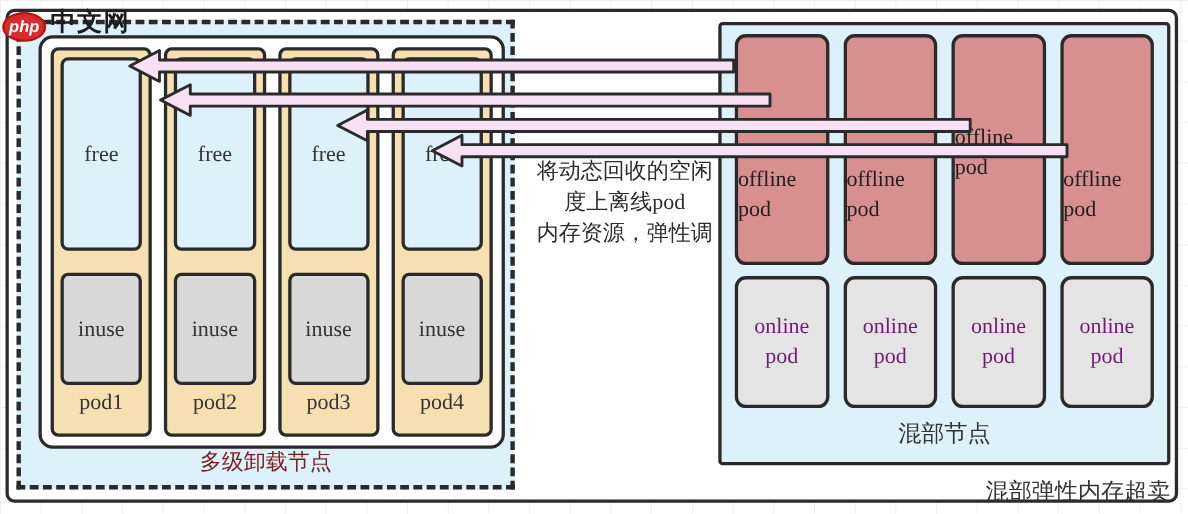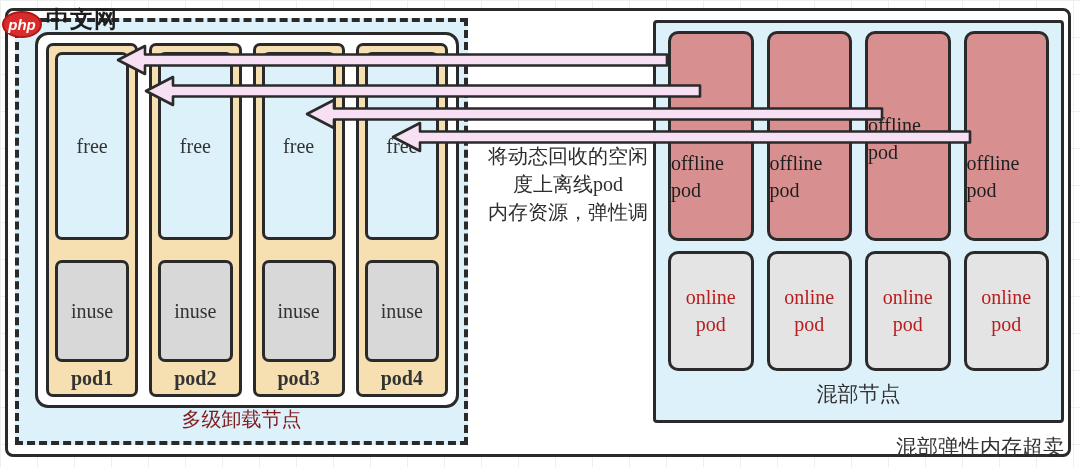--- a/index.html
+++ b/index.html
@@ -43,21 +43,21 @@
     border-radius:7px;box-sizing:border-box;display:flex;flex-direction:column;
     padding:6px 6px 0 6px;min-width:0;
   }
   .free-box,.inuse-box{
     border:3px solid var(--border);border-radius:7px;box-sizing:border-box;
     display:flex;align-items:center;justify-content:center;
     font-size:20px;color:#333;
   }
   .free-box{flex:1;background:var(--free-fill);}
   .inuse-box{height:102px;margin-top:20px;background:var(--inuse-fill);}
-  .pod-name{height:32px;line-height:32px;text-align:center;font-size:20px;color:#333;font-weight:bold;}
+  .pod-name{height:44px;line-height:32px;text-align:center;font-size:20px;color:#333;}
   .left-node-label{
     position:absolute;left:0;right:0;bottom:8px;text-align:center;
     font-size:20px;color:#7f1d1d;
   }
   
   .annotation{
     position:absolute;left:468px;top:142px;width:200px;text-align:center;
     font-size:20px;line-height:28px;color:#2d2d2d;
   }
   
@@ -73,21 +73,21 @@
   }
   .offline-pod .pod-label{
     position:absolute;left:0;right:0;top:116px;text-align:left;
     font-size:20px;line-height:27px;color:#1f1f1f;
   }
   .offline-pod.high .pod-label{top:78px;}
   .online-row{position:absolute;left:12px;right:12px;top:228px;height:120px;display:flex;gap:13px;}
   .online-pod{
     flex:1;background:var(--online-fill);border:3px solid var(--border);
     border-radius:10px;display:flex;align-items:center;justify-content:center;
-    text-align:center;font-size:20px;line-height:27px;color:#b91c1c;
+    text-align:center;font-size:20px;line-height:27px;color:#701a75;
     box-sizing:border-box;min-width:0;
   }
   .right-node-label{
     position:absolute;left:0;right:0;bottom:12px;text-align:center;
     font-size:21px;color:#333;
   }
   
   .caption{position:absolute;right:16px;top:433px;font-size:21px;color:#333;}
   
   .arrows{position:absolute;left:0;top:0;width:1080px;height:467px;z-index:50;pointer-events:none;}

